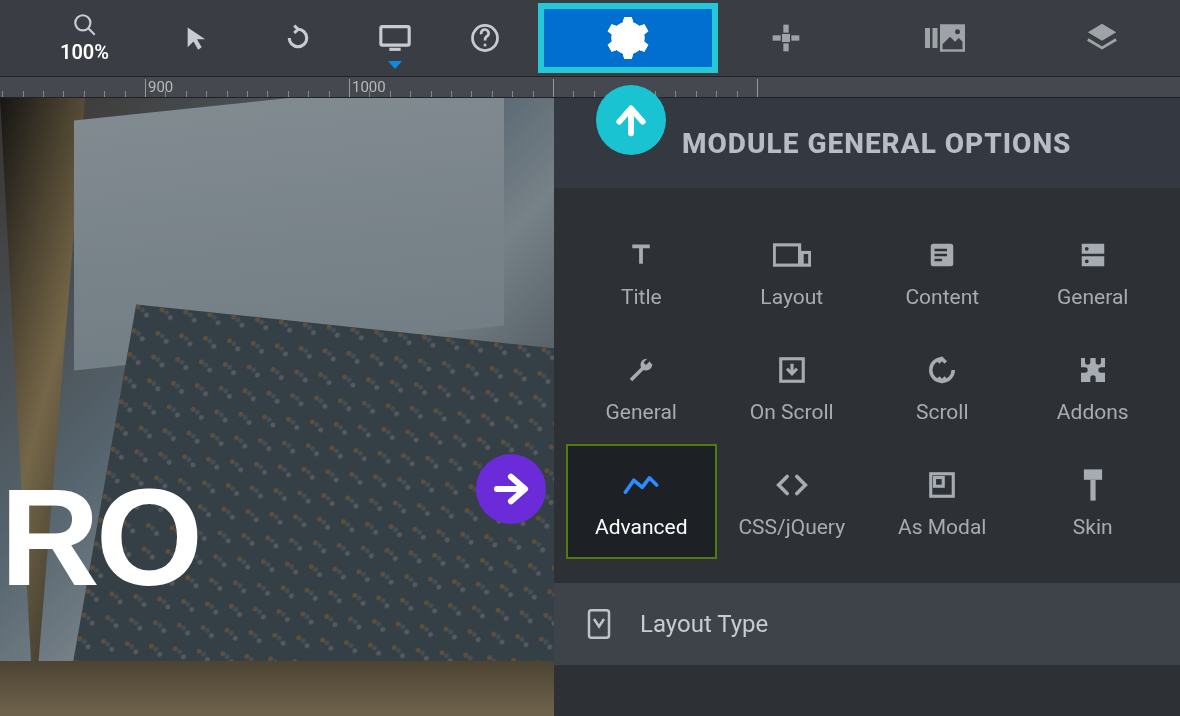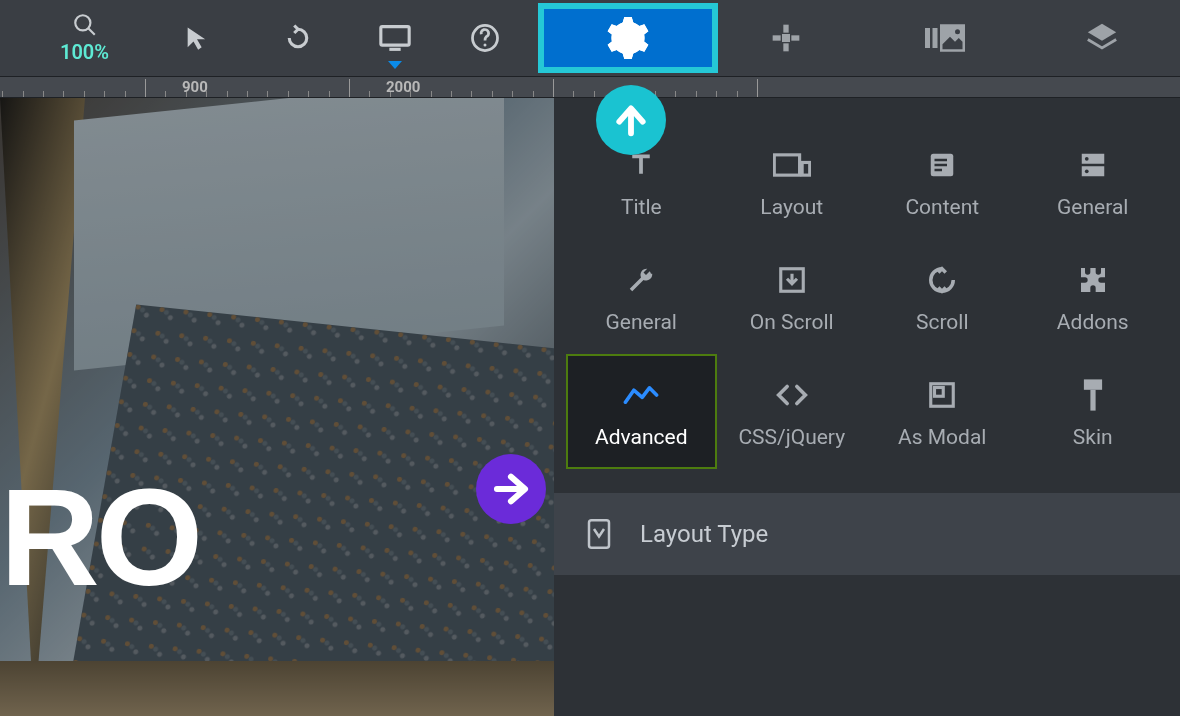--- a/index.html
+++ b/index.html
@@ -17,21 +17,21 @@
       background: #3a3e44;
       display: flex;
       align-items: center;
       position: relative;
     }
     .tool-item {
       display: flex;
       flex-direction: column;
       align-items: center;
       justify-content: center;
-      color: #5eead4;
+      color: #ffffff;
       cursor: pointer;
       position: absolute;
     }
     .tool-zoom { left: 60px; }
     .tool-zoom .zoom-text { font-size: 20px; font-weight: 600; margin-top: 2px; }
     .tool-arrow { left: 183px; }
     .tool-undo { left: 283px; }
     .tool-display { left: 378px; }
     .tool-display .tri { position: absolute; bottom: -16px; left: 50%; transform: translateX(-50%); }
     .tool-help { left: 470px; }
@@ -64,22 +64,21 @@
       width: 1px;
       background: #888;
     }
     .ruler-tick.major { height: 18px; background: #999; }
     .ruler-tick.minor { height: 6px; }
     .ruler-label {
       position: absolute;
       top: 1px;
       color: #b8b8b8;
       font-size: 15px;
-      font-weight: 700;
-      margin-left: 34px;
+      font-weight: 400;
     }
     
     .main-area {
       position: relative;
       height: calc(716px - 76px - 22px);
       display: flex;
     }
     .canvas-area {
       width: 554px;
       height: 100%;
@@ -307,34 +306,37 @@
       <div class="ruler-tick minor" style="left: 614.2px;"></div>
       <div class="ruler-tick minor" style="left: 634.6px;"></div>
       <div class="ruler-tick minor" style="left: 655px;"></div>
       <div class="ruler-tick minor" style="left: 675.4px;"></div>
       <div class="ruler-tick minor" style="left: 695.8px;"></div>
       <div class="ruler-tick minor" style="left: 716.2px;"></div>
       <div class="ruler-tick minor" style="left: 736.6px;"></div>
       <div class="ruler-tick major" style="left: 757px;"></div>
     </div>
   <span class="ruler-label" style="left:148px">900</span>
-  <span class="ruler-label" style="left:352px">2000</span>
+  <span class="ruler-label" style="left:352px">1000</span>
 </div>
 
 <div class="main-area">
   <div class="canvas-area">
     <div class="frame-edge"></div>
     <div class="canvas-sky"></div>
     <div class="canvas-mesh"></div>
     <div class="canvas-floor"></div>
     <div class="canvas-dark-overlay"></div>
     <div class="canvas-text">RO</div>
   </div>
 
   <div class="side-panel">
+    <div class="panel-header">
+      <span>MODULE GENERAL OPTIONS</span>
+    </div>
 
     <div class="option-grid" id="option-grid">
         <div class="option-cell">
           <div class="ico">
             <svg width="30" height="30" viewBox="0 0 24 24">
               <path d="M5 5h14M12 5v14" stroke="#a7acb2" stroke-width="3" fill="none"></path>
             </svg>
           </div>
           <span>Title</span>
         </div>

